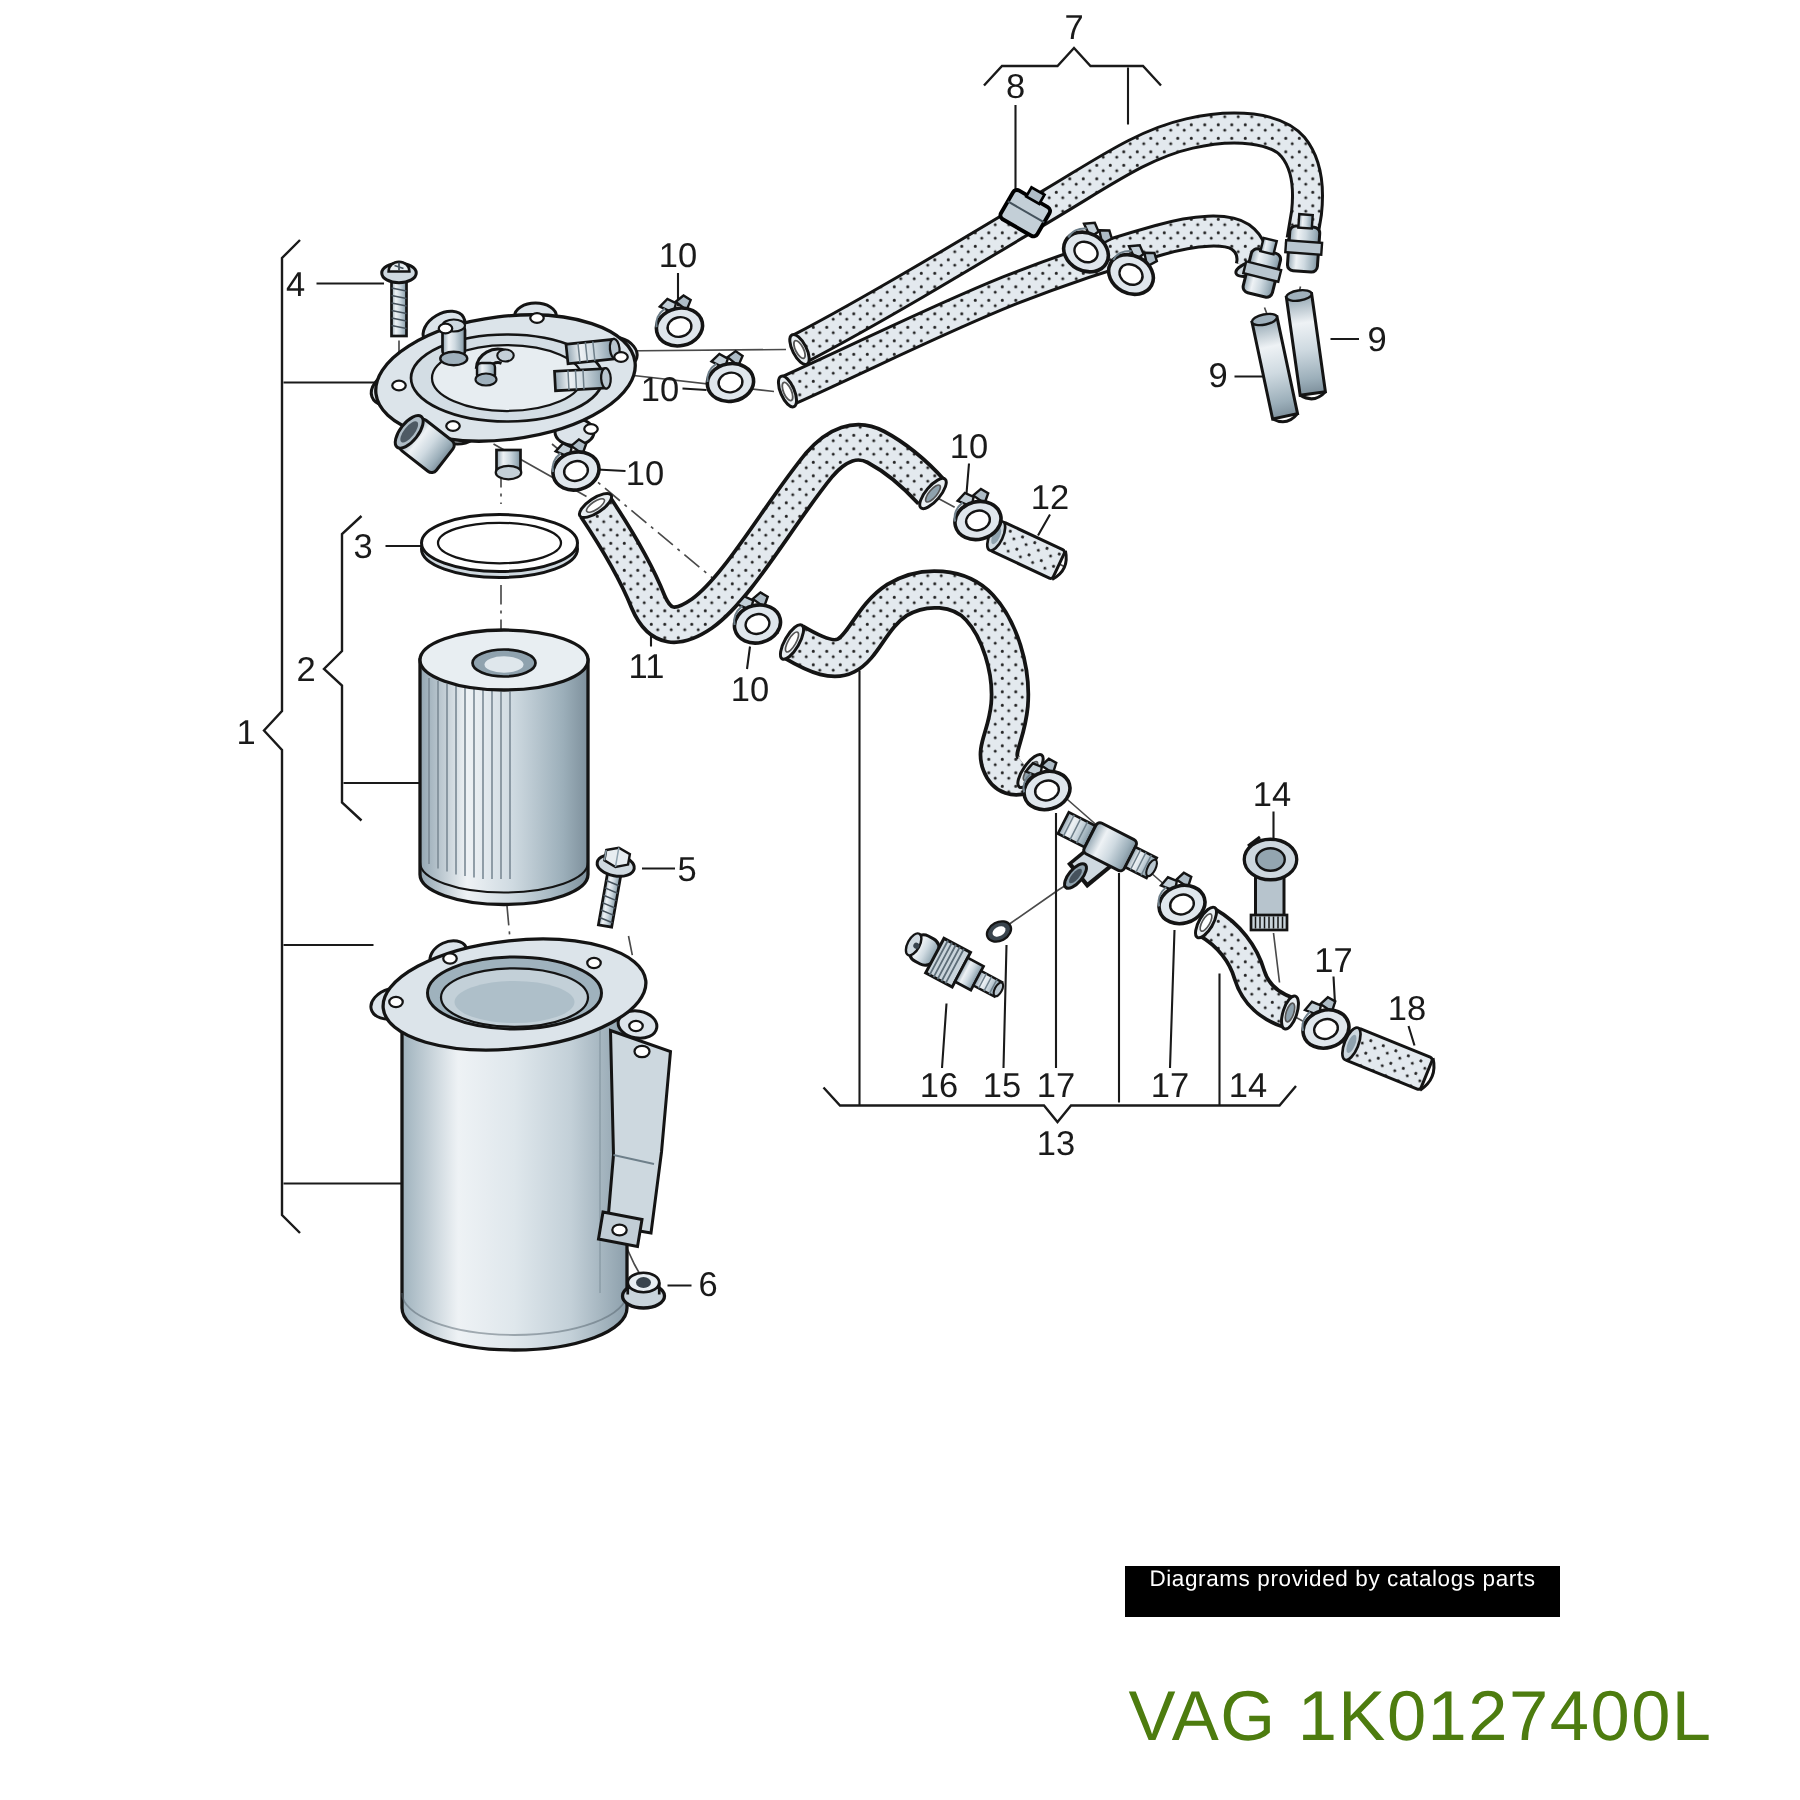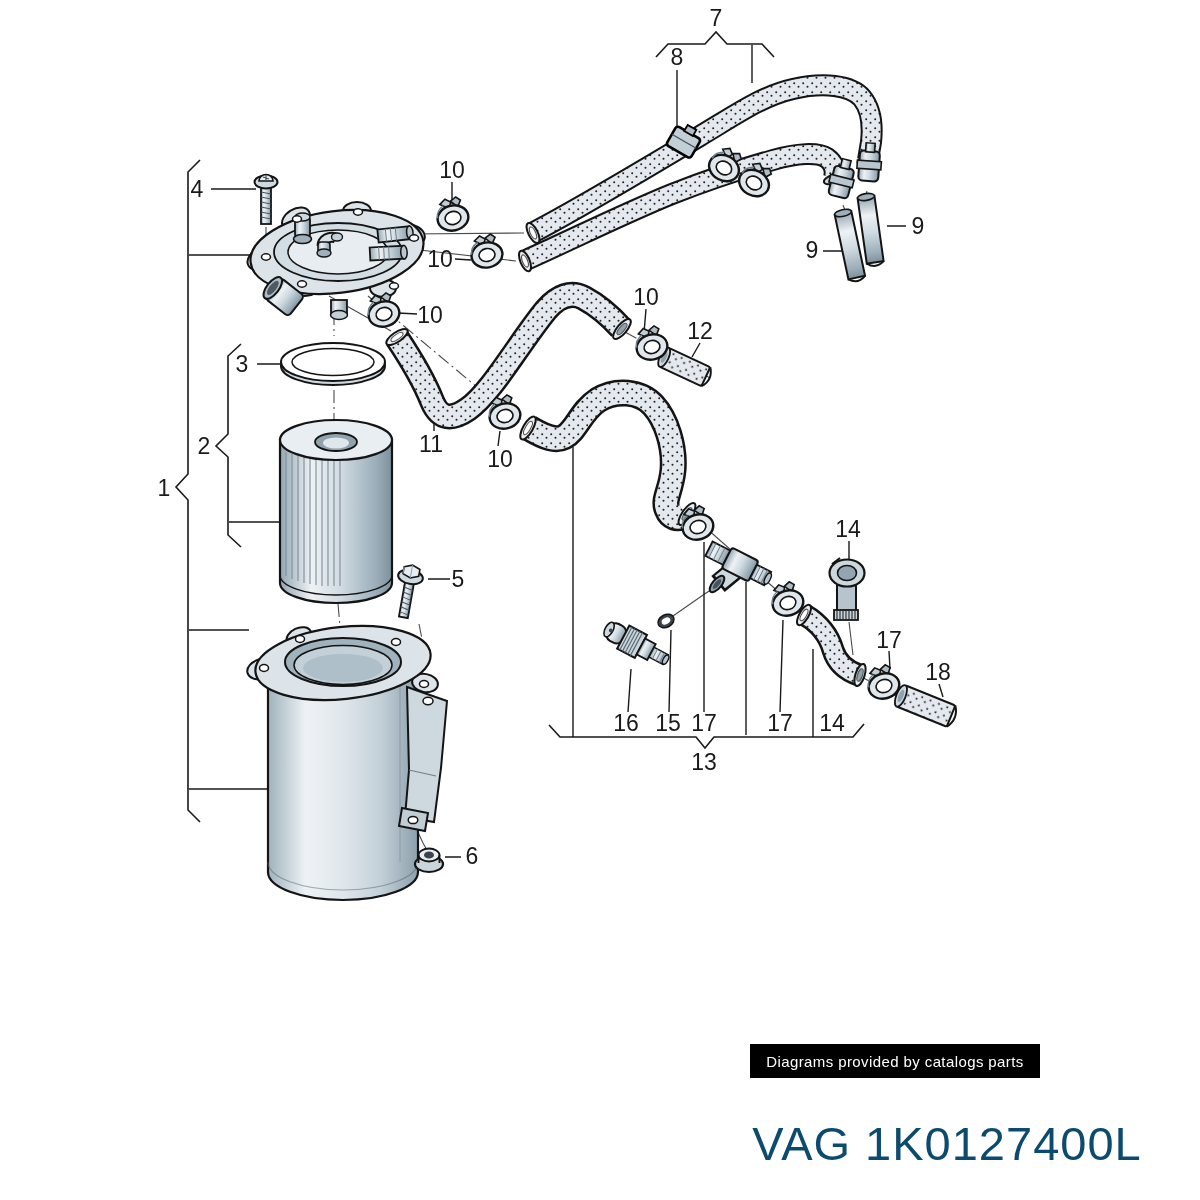--- a/index.html
+++ b/index.html
@@ -12,26 +12,26 @@
     font-family:"Liberation Sans", sans-serif;
     font-size:23px; fill:#1a1a1a;
     text-anchor:middle; dominant-baseline:central;
   }
   .leader { stroke:#1a1a1a; stroke-width:1.4; fill:none; }
   .axis   { stroke:#4a4a4a; stroke-width:1.1; fill:none; }
   .axisdash { stroke:#4a4a4a; stroke-width:1.1; fill:none; stroke-dasharray:13 4 2 4; }
   .bracket { stroke:#1a1a1a; stroke-width:1.6; fill:none; }
   .provider-badge {
     position:absolute; left:750px; top:1044px; width:290px; height:34px;
-    background:#000000; color:#ffffff; display:flex; align-items:center;
+    background:#000000; color:#ffffff; display:flex; 
     justify-content:center; font-size:15px; letter-spacing:0.4px; white-space:nowrap;
   }
   .part-title {
     position:absolute; left:947px; top:1116px; transform:translateX(-50%);
-    font-size:47px; color:#0c4a6e; letter-spacing:1px; white-space:nowrap;
+    font-size:47px; color:#4d7c0f; letter-spacing:1px; white-space:nowrap;
   }
 </style>
 </head>
 <body>
 
 <div id="stage">
 
 <svg id="diagram-svg" width="1200" height="1200" viewBox="0 0 1200 1200" xmlns="http://www.w3.org/2000/svg">
   <defs>
     <pattern id="hosePat" patternUnits="userSpaceOnUse" width="9" height="9">

